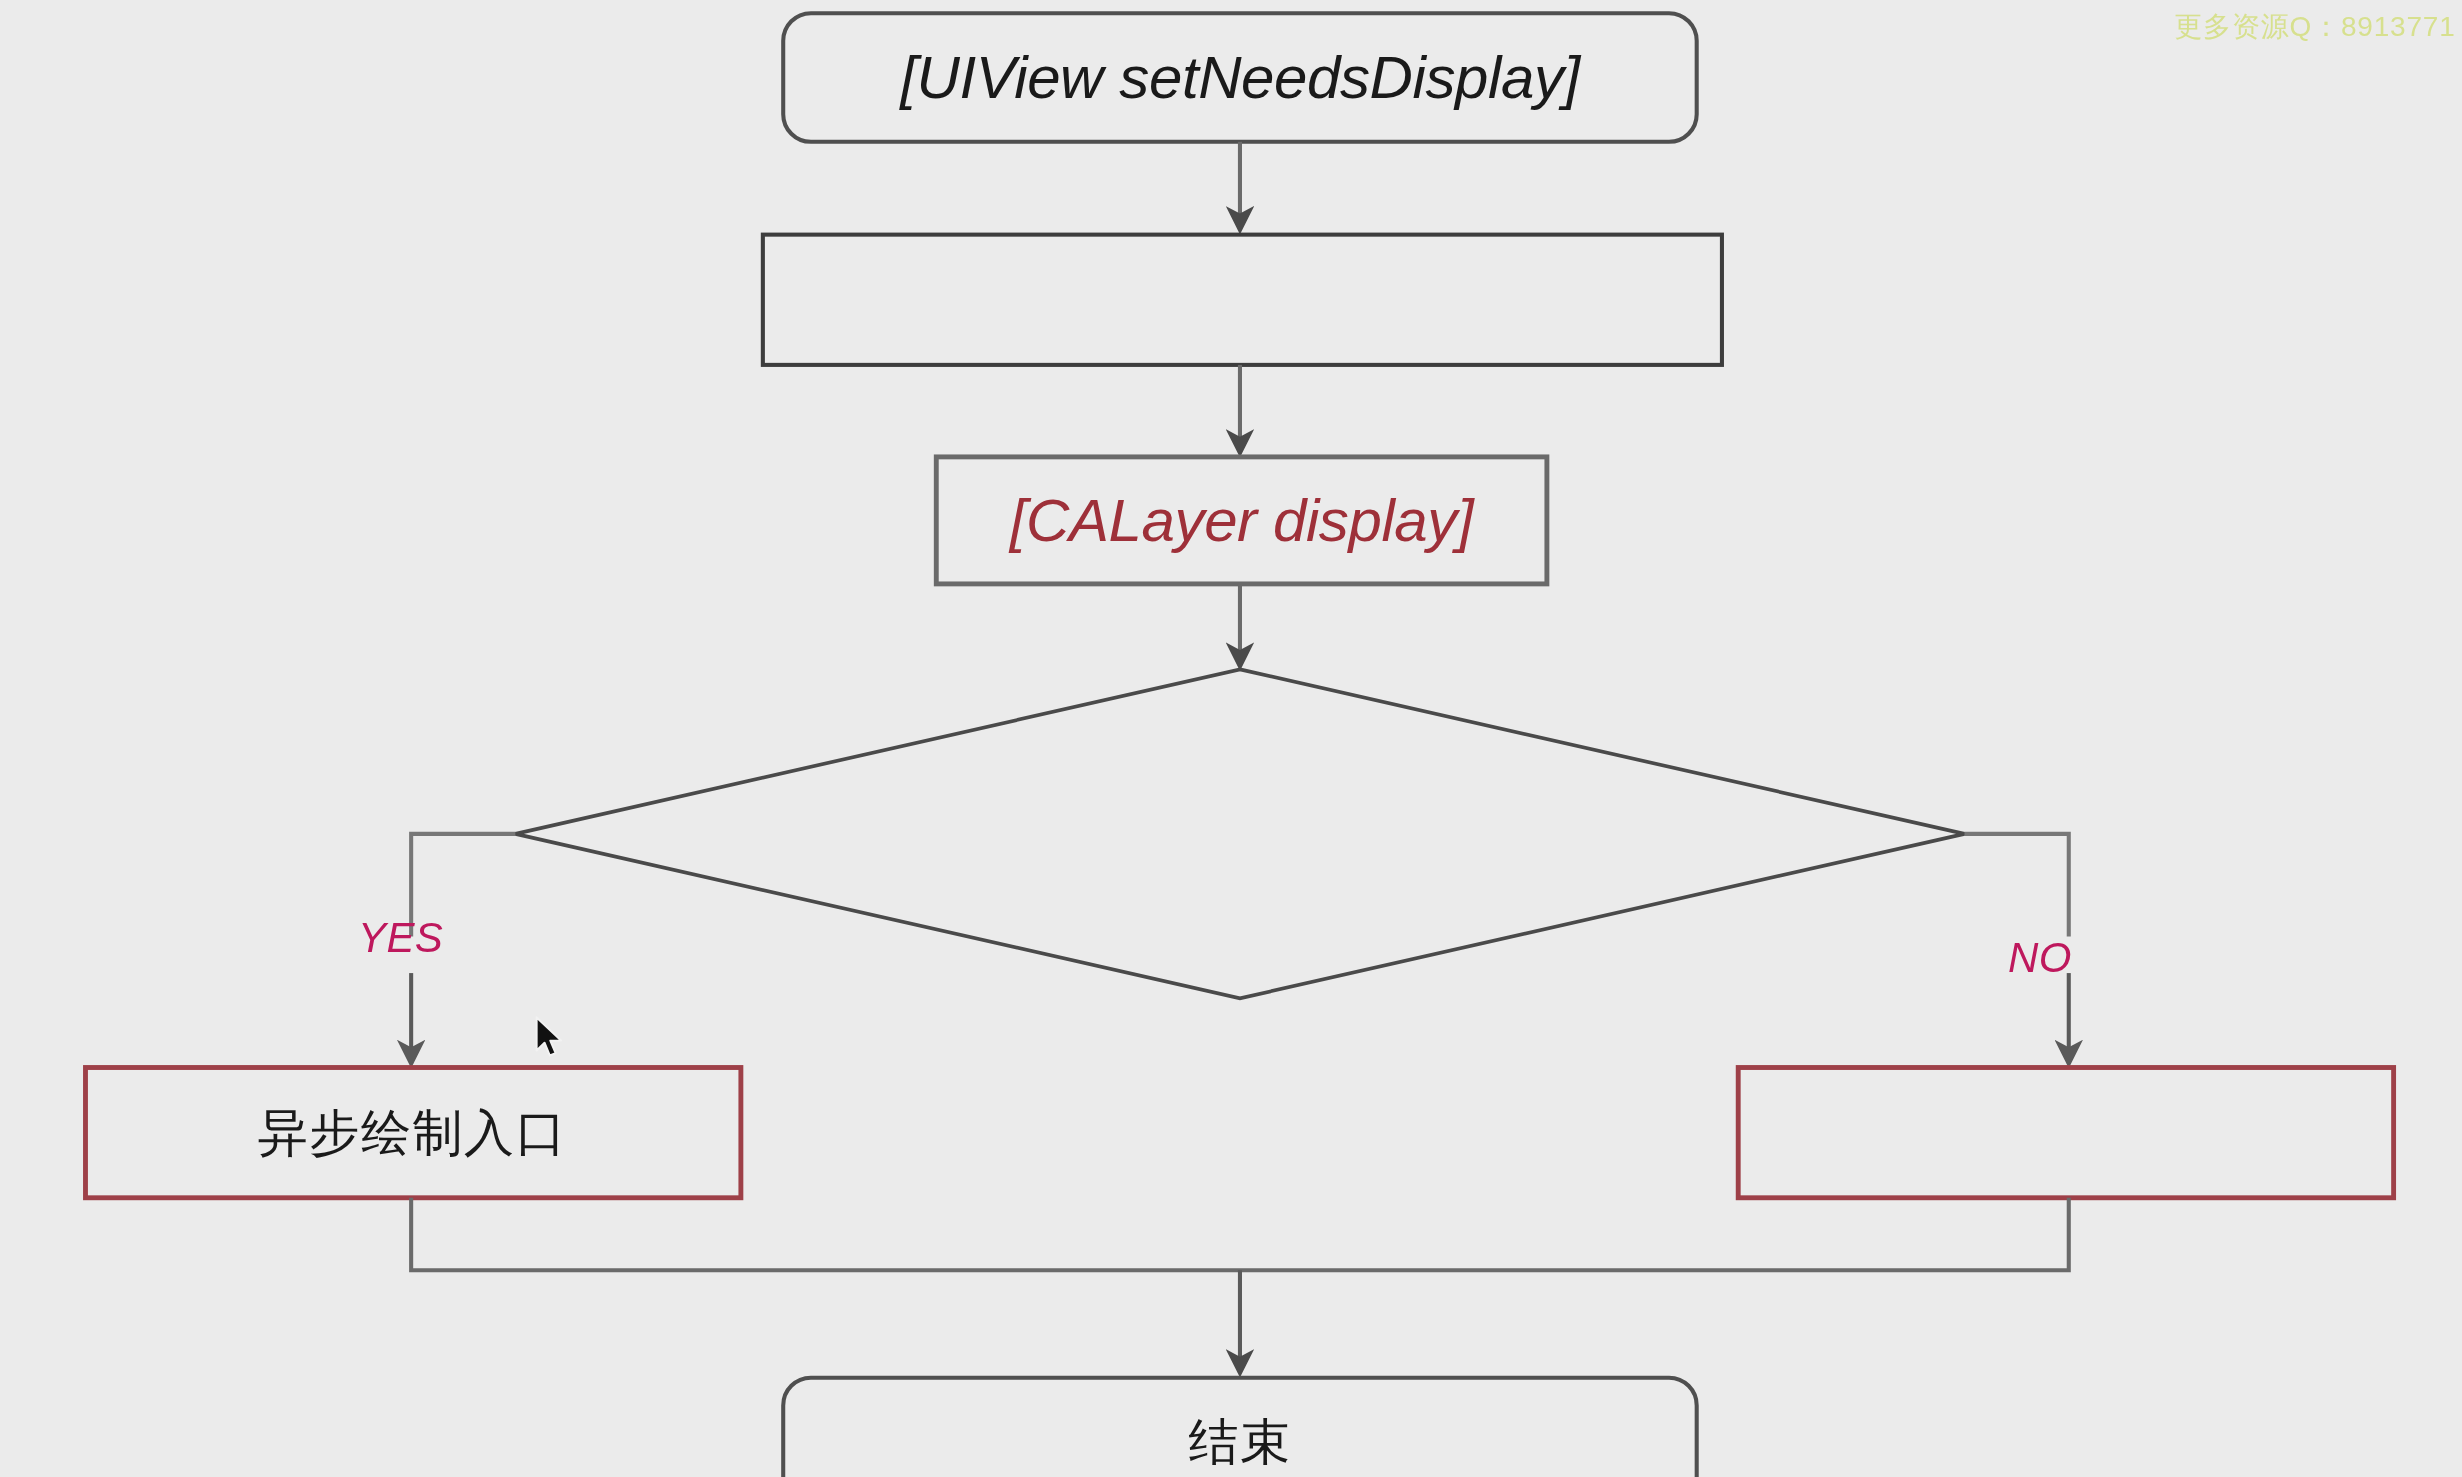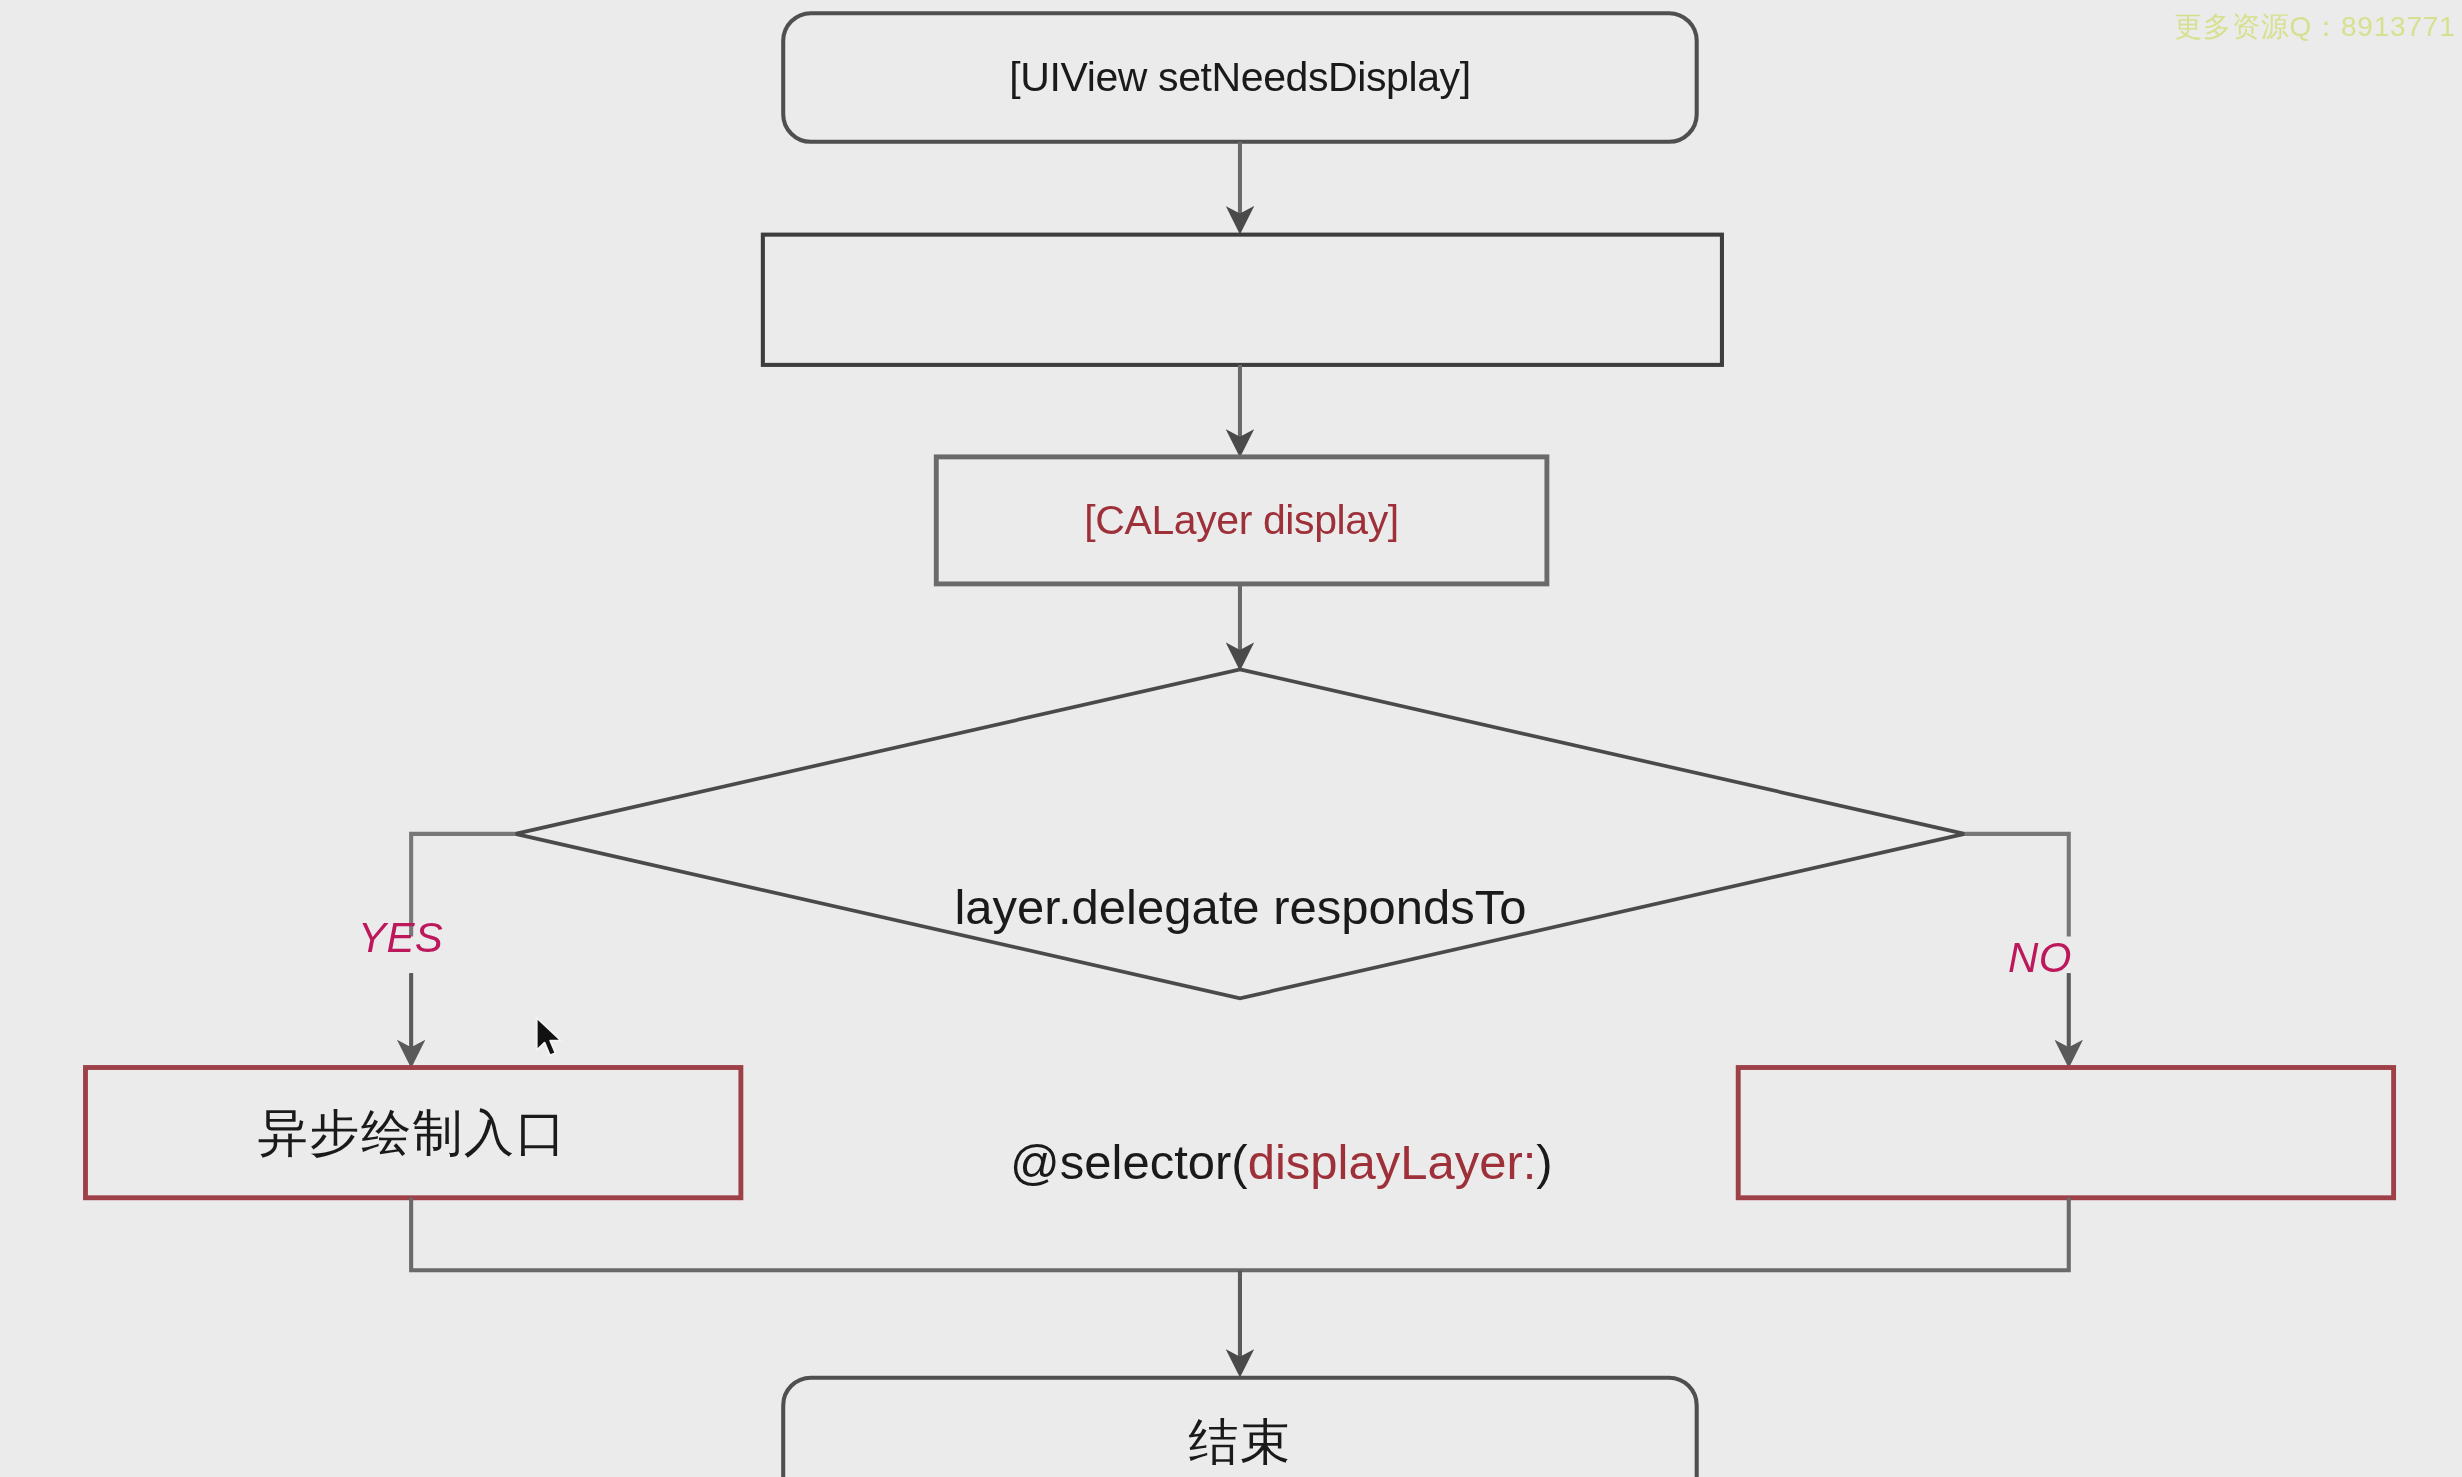--- a/index.html
+++ b/index.html
@@ -34,21 +34,21 @@
     position: absolute;
     display: flex;
     align-items: center;
     justify-content: center;
     text-align: center;
     color: #1a1a1a;
     line-height: 1.22;
     pointer-events: none;
     white-space: pre;
   }
-  .txt-mono-ish { font-size: 41px; letter-spacing: -0.4px; }
+  .txt-mono-ish { font-size: 60px; letter-spacing: -0.4px; font-style: italic; }
   .txt-cjk { font-size: 50px; letter-spacing: 1.6px; font-family: Liberation Serif, serif; }
   .red { color: #9e3039; }
   .edge-label {
     position: absolute;
     font-style: italic;
     font-size: 42px;
     color: #be185d;
     letter-spacing: 0.4px;
   }
   .watermark {
@@ -118,26 +118,20 @@
     <line x1="1523" y1="1560" x2="1523" y2="1686" stroke="#5a5a5a" stroke-width="5" marker-end="url(#arrowdark)"></line>
 
     <rect x="962" y="1692" width="1122" height="158" rx="34" ry="34" fill="#ebebeb" stroke="#4f4f4f" stroke-width="5"></rect>
   </svg>
 
   <div class="node-text txt-mono-ish" style="left:783px; top:13px; width:914px; height:129px;">[UIView setNeedsDisplay]</div>
 
 
   <div class="node-text txt-mono-ish red" style="left:936px; top:457px; width:611px; height:127px;">[CALayer display]</div>
 
-  <div class="diamond-text" style="left:711px; top:749px; width:1059px;">
-    <div>layer.delegate respondsTo</div>
-    <div>
-      <span>@selector(</span><span class="red">displayLayer:</span><span>)</span>
-    </div>
-  </div>
 
   <div class="edge-label" style="left:358px; top:914px;">YES</div>
 
   <div class="edge-label" style="left:2008px; top:914px;margin-top:20px;">NO</div>
 
   <div class="node-text txt-cjk" style="left:85px; top:1068px; width:655px; height:130px;">异步绘制入口</div>
 
 
   <div class="node-text txt-cjk" style="left:783px; top:1378px; width:914px; height:129px;">结束</div>
 

